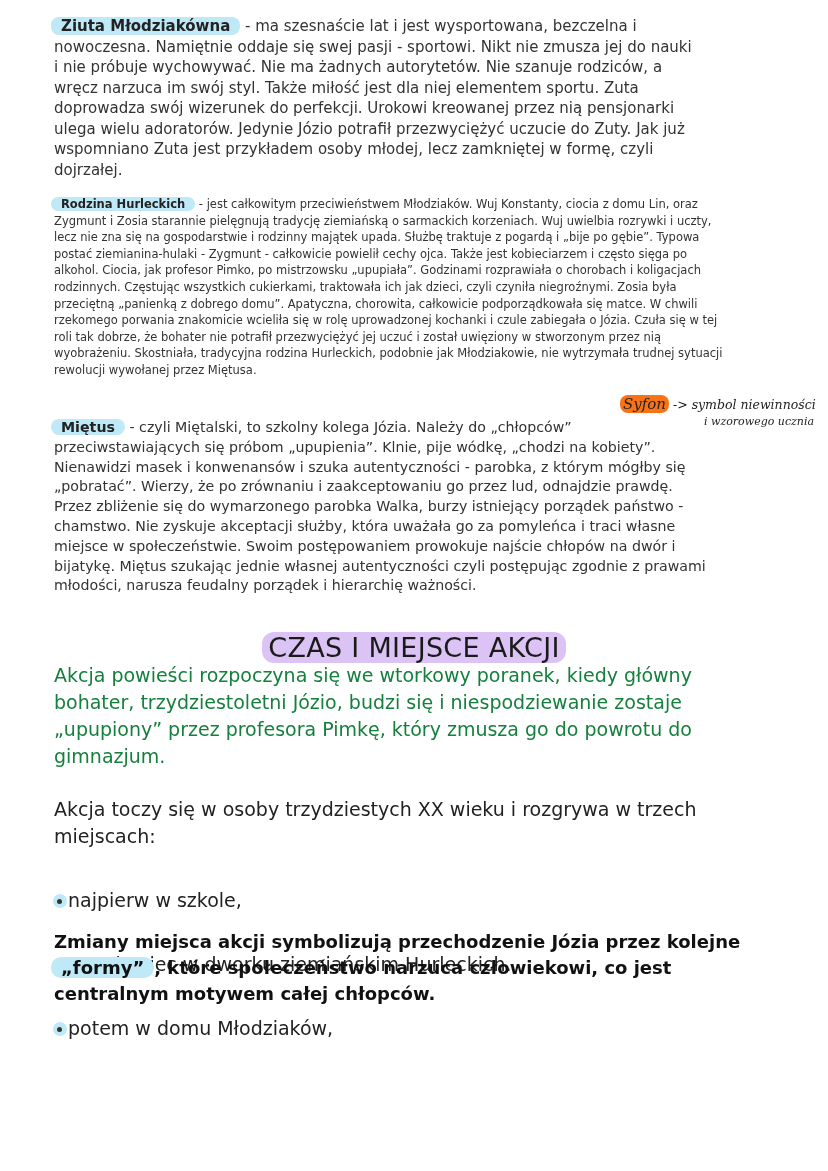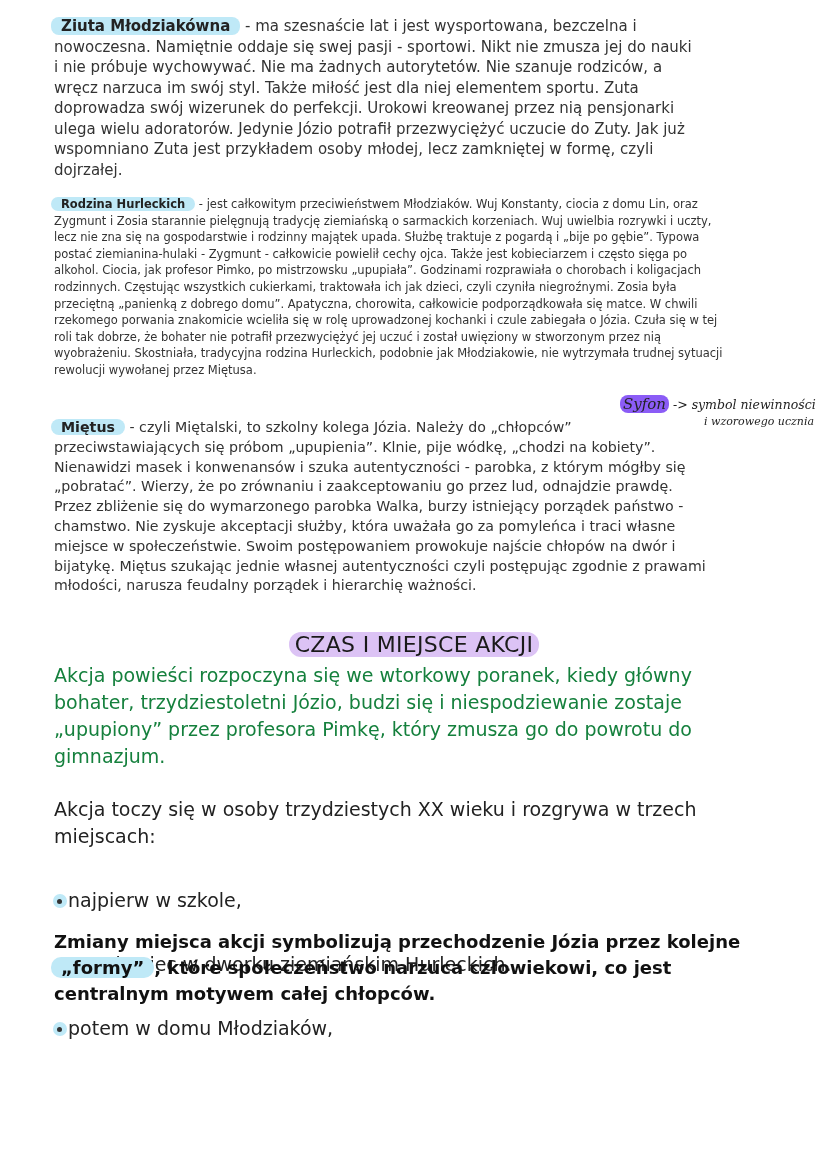--- a/index.html
+++ b/index.html
@@ -10,22 +10,22 @@
   .hl-purple { background:#dcc3f5; border-radius:12px; padding:0 6px; }
   .p1 { position:absolute; left:54px; top:16px; width:640px; font-size:15px; line-height:20.5px; color:#333; }
   .p1 .name { font-weight:bold; color:#222; }
   .p2 { position:absolute; left:54px; top:196px; width:680px; font-size:11.5px; line-height:16.6px; color:#333; }
   .p2 .name { font-weight:bold; color:#222; }
   .p3 { position:absolute; left:54px; top:418px; width:660px; font-size:14.2px; line-height:19.8px; color:#333; }
   .p3 .name { font-weight:bold; color:#222; }
   .note { position:absolute; left:620px; top:396px; width:205px; font-family:"DejaVu Serif", serif; font-style:italic; color:#222; font-size:12.5px; line-height:17px; }
   .note .l1 { display:block; }
   .note .l2 { display:block; padding-left:84px; font-size:11px; }
-  .note .syfon { background:#8b5cf6; border-radius:8px; padding:0 3px; font-size:15px;font-style:italic; }
-  .heading { position:absolute; left:0; top:632px; width:828px; text-align:center; font-size:22px; font-weight:normal; color:#1a1a1a; letter-spacing:0.3px; }
+  .note .syfon { background:#f97316; border-radius:8px; padding:0 3px; font-size:15px;font-style:italic; }
+  .heading { position:absolute; left:0; top:632px; width:828px; text-align:center; font-size:27px; font-weight:normal; color:#1a1a1a; letter-spacing:0.3px; }
   .p4 { position:absolute; left:54px; top:662px; width:720px; font-size:19px; line-height:27px; color:#15803d; }
   .p5 { position:absolute; left:54px; top:796px; width:720px; font-size:19px; line-height:27px; color:#222; }
   .bullets { list-style:none; margin:0; padding:0; }
   .bullets li { position:relative; padding-left:14px;margin-top:37px; }
   .bullets li .dot { position:absolute; left:-1px; top:7px; width:14px; height:14px; border-radius:50%; background:#bfe9f7; }
   .bullets li .dot::after { content:""; position:absolute; left:4px; top:5px; width:5px; height:5px; border-radius:50%; background:#333; }
   .p6 { position:absolute; left:54px; top:929px; width:730px; font-size:18px; line-height:26px; font-weight:bold; color:#111; }
   .p6 .hl-blue { border-radius:10px; }
 </style>
 </head>

